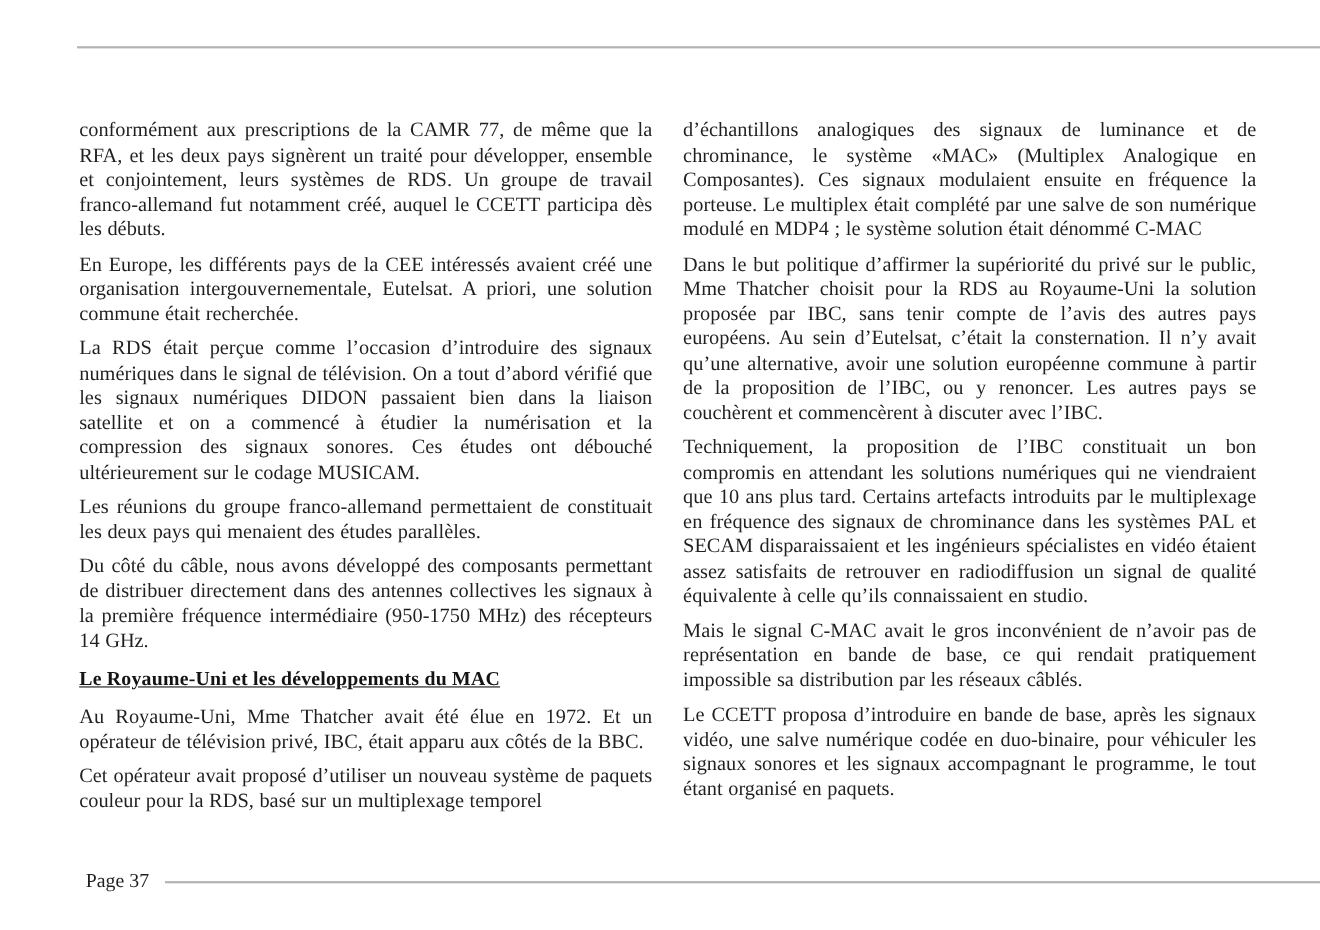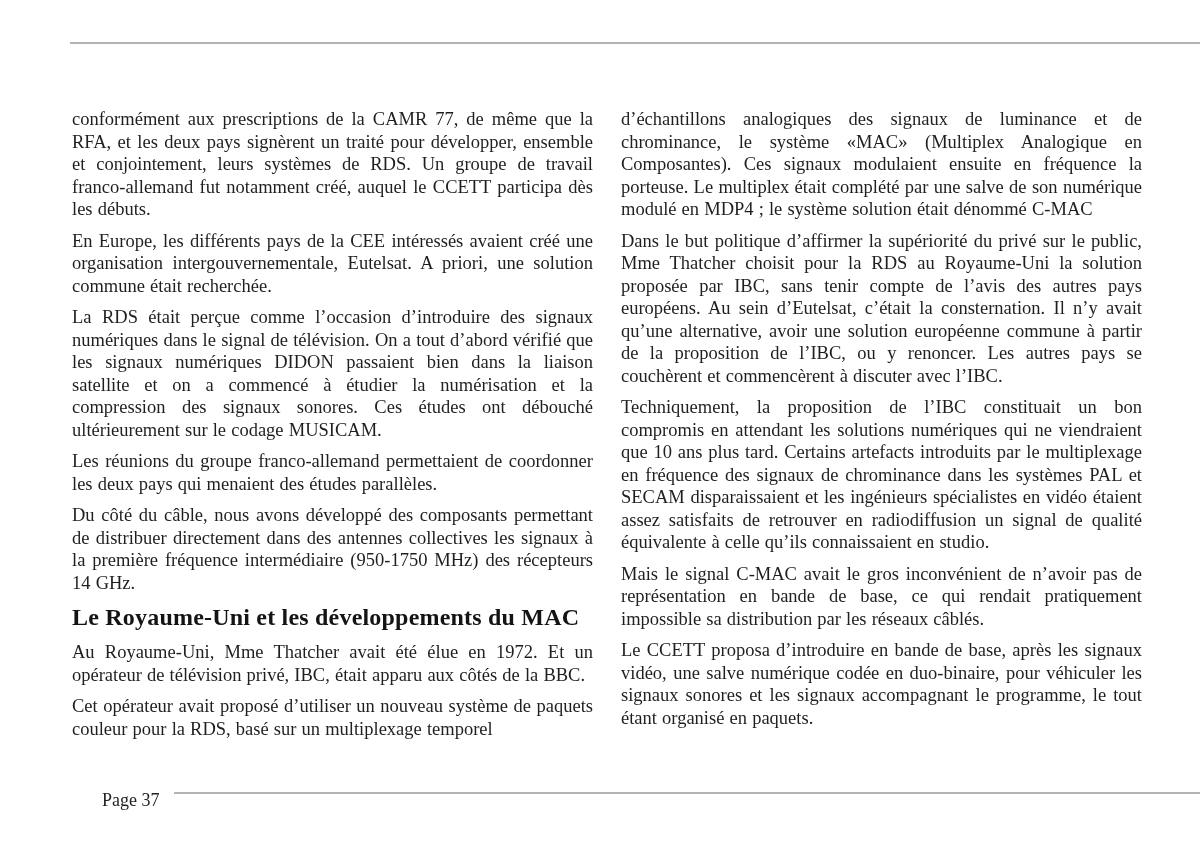--- a/index.html
+++ b/index.html
@@ -40,33 +40,34 @@
   .col p {
     margin: 0 0 9px 0;
     font-size: 18.5px;
     line-height: 22.5px;
     text-align: justify;
     text-justify: inter-word;
     word-spacing: 0.5px;
   }
   .col h2 {
     margin: 5px 0 10px 0;
-    font-size: 24px;
+    font-size: 18px;
     line-height: 28px;
     font-weight: 700;
     color: #141414;
     letter-spacing: 0.2px;
+    text-decoration: underline;
   }
   .footer {
     position: absolute;
     left: 78px;
     right: 0;
     top: 789px;
     display: flex;
-    margin-left: 24px;
+    align-items: center;
   }
   .footer-label {
     font-size: 18px;
     line-height: 22px;
     color: #1f1f1f;
     margin-right: 14px;
     white-space: nowrap;
   }
   .footer-rule {
     flex: 1;
@@ -81,21 +82,21 @@
 <div class="sheet">
 
   <div class="top-rule"></div>
 
   <div class="content">
 
     <div class="col">
       <p>conformément aux prescriptions de la CAMR 77, de même que la RFA, et les deux pays signèrent un traité pour développer, ensemble et conjointement, leurs systèmes de RDS. Un groupe de travail franco-allemand fut notamment créé, auquel le CCETT participa dès les débuts.</p>
       <p>En Europe, les différents pays de la CEE intéressés avaient créé une organisation intergouvernementale, Eutelsat. A priori, une solution commune était recherchée.</p>
       <p>La RDS était perçue comme l’occasion d’introduire des signaux numériques dans le signal de télévision. On a tout d’abord vérifié que les signaux numériques DIDON passaient bien dans la liaison satellite et on a commencé à étudier la numérisation et la compression des signaux sonores. Ces études ont débouché ultérieurement sur le codage MUSICAM.</p>
-      <p>Les réunions du groupe franco-allemand permettaient de coordonner les deux pays qui menaient des études parallèles.</p>
+      <p>Les réunions du groupe franco-allemand permettaient de constituait les deux pays qui menaient des études parallèles.</p>
       <p>Du côté du câble, nous avons développé des composants permettant de distribuer directement dans des antennes collectives les signaux à la première fréquence intermédiaire (950-1750 MHz) des récepteurs 14 GHz.</p>
       <h2>Le Royaume-Uni et les développements du MAC</h2>
       <p>Au Royaume-Uni, Mme Thatcher avait été élue en 1972. Et un opérateur de télévision privé, IBC, était apparu aux côtés de la BBC.</p>
       <p>Cet opérateur avait proposé d’utiliser un nouveau système de paquets couleur pour la RDS, basé sur un multiplexage temporel</p>
     </div>
 
     <div class="col">
       <p>d’échantillons analogiques des signaux de luminance et de chrominance, le système «MAC» (Multiplex Analogique en Composantes). Ces signaux modulaient ensuite en fréquence la porteuse. Le multiplex était complété par une salve de son numérique modulé en MDP4 ; le système solution était dénommé C-MAC</p>
       <p>Dans le but politique d’affirmer la supériorité du privé sur le public, Mme Thatcher choisit pour la RDS au Royaume-Uni la solution proposée par IBC, sans tenir compte de l’avis des autres pays européens. Au sein d’Eutelsat, c’était la consternation. Il n’y avait qu’une alternative, avoir une solution européenne commune à partir de la proposition de l’IBC, ou y renoncer. Les autres pays se couchèrent et commencèrent à discuter avec l’IBC.</p>
       <p>Techniquement, la proposition de l’IBC constituait un bon compromis en attendant les solutions numériques qui ne viendraient que 10 ans plus tard. Certains artefacts introduits par le multiplexage en fréquence des signaux de chrominance dans les systèmes PAL et SECAM disparaissaient et les ingénieurs spécialistes en vidéo étaient assez satisfaits de retrouver en radiodiffusion un signal de qualité équivalente à celle qu’ils connaissaient en studio.</p>

